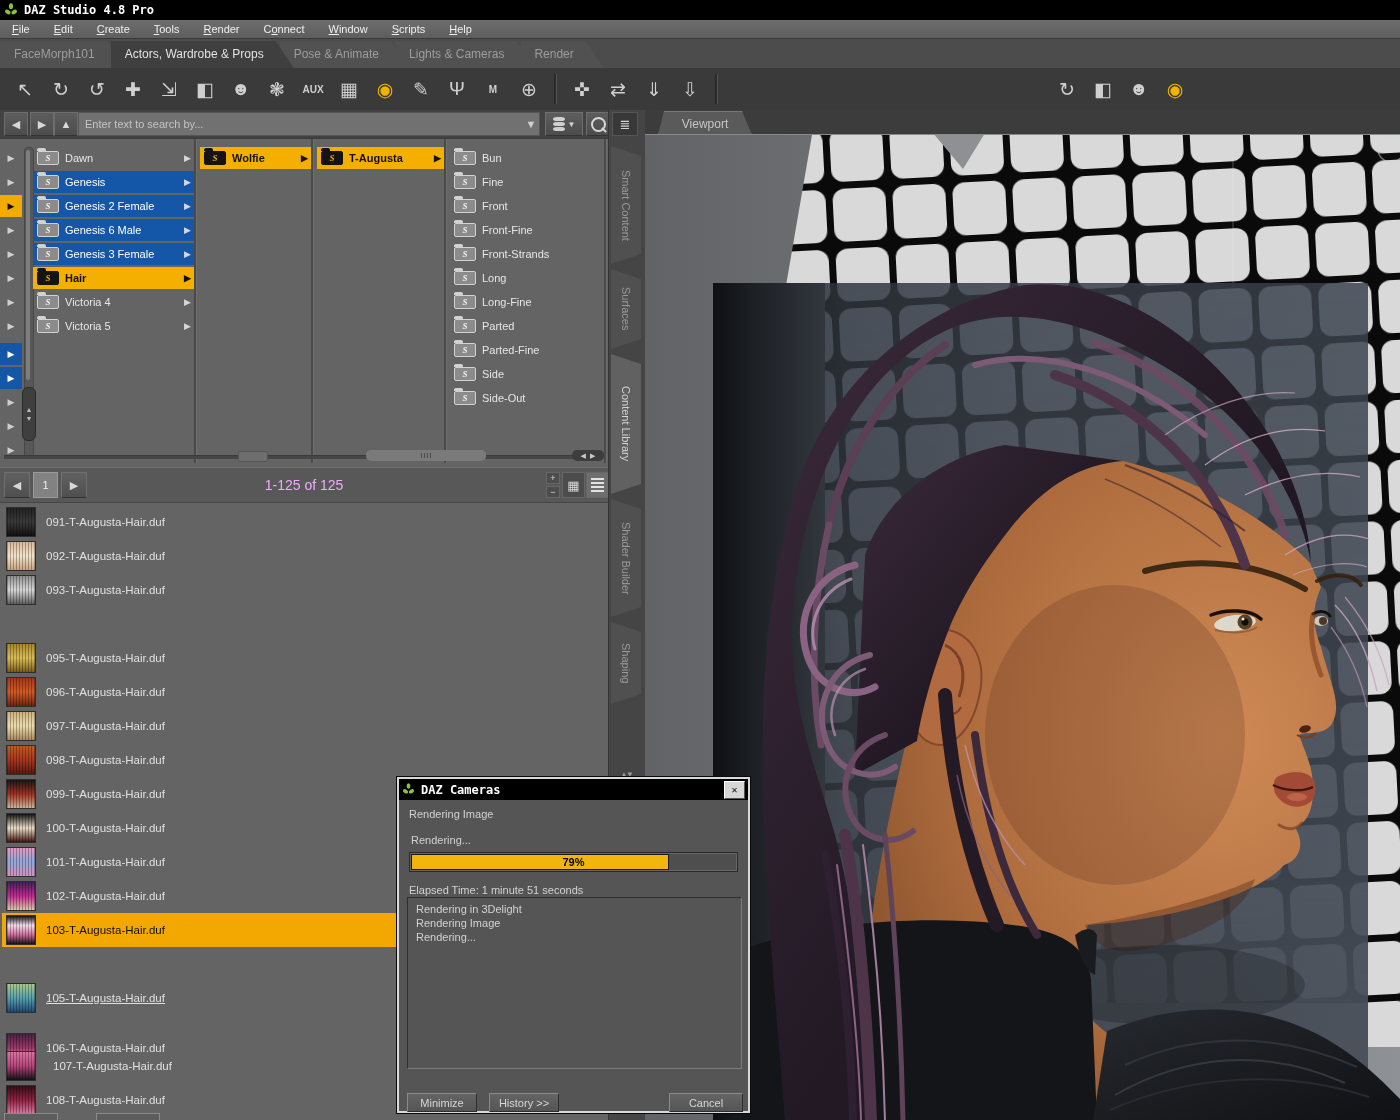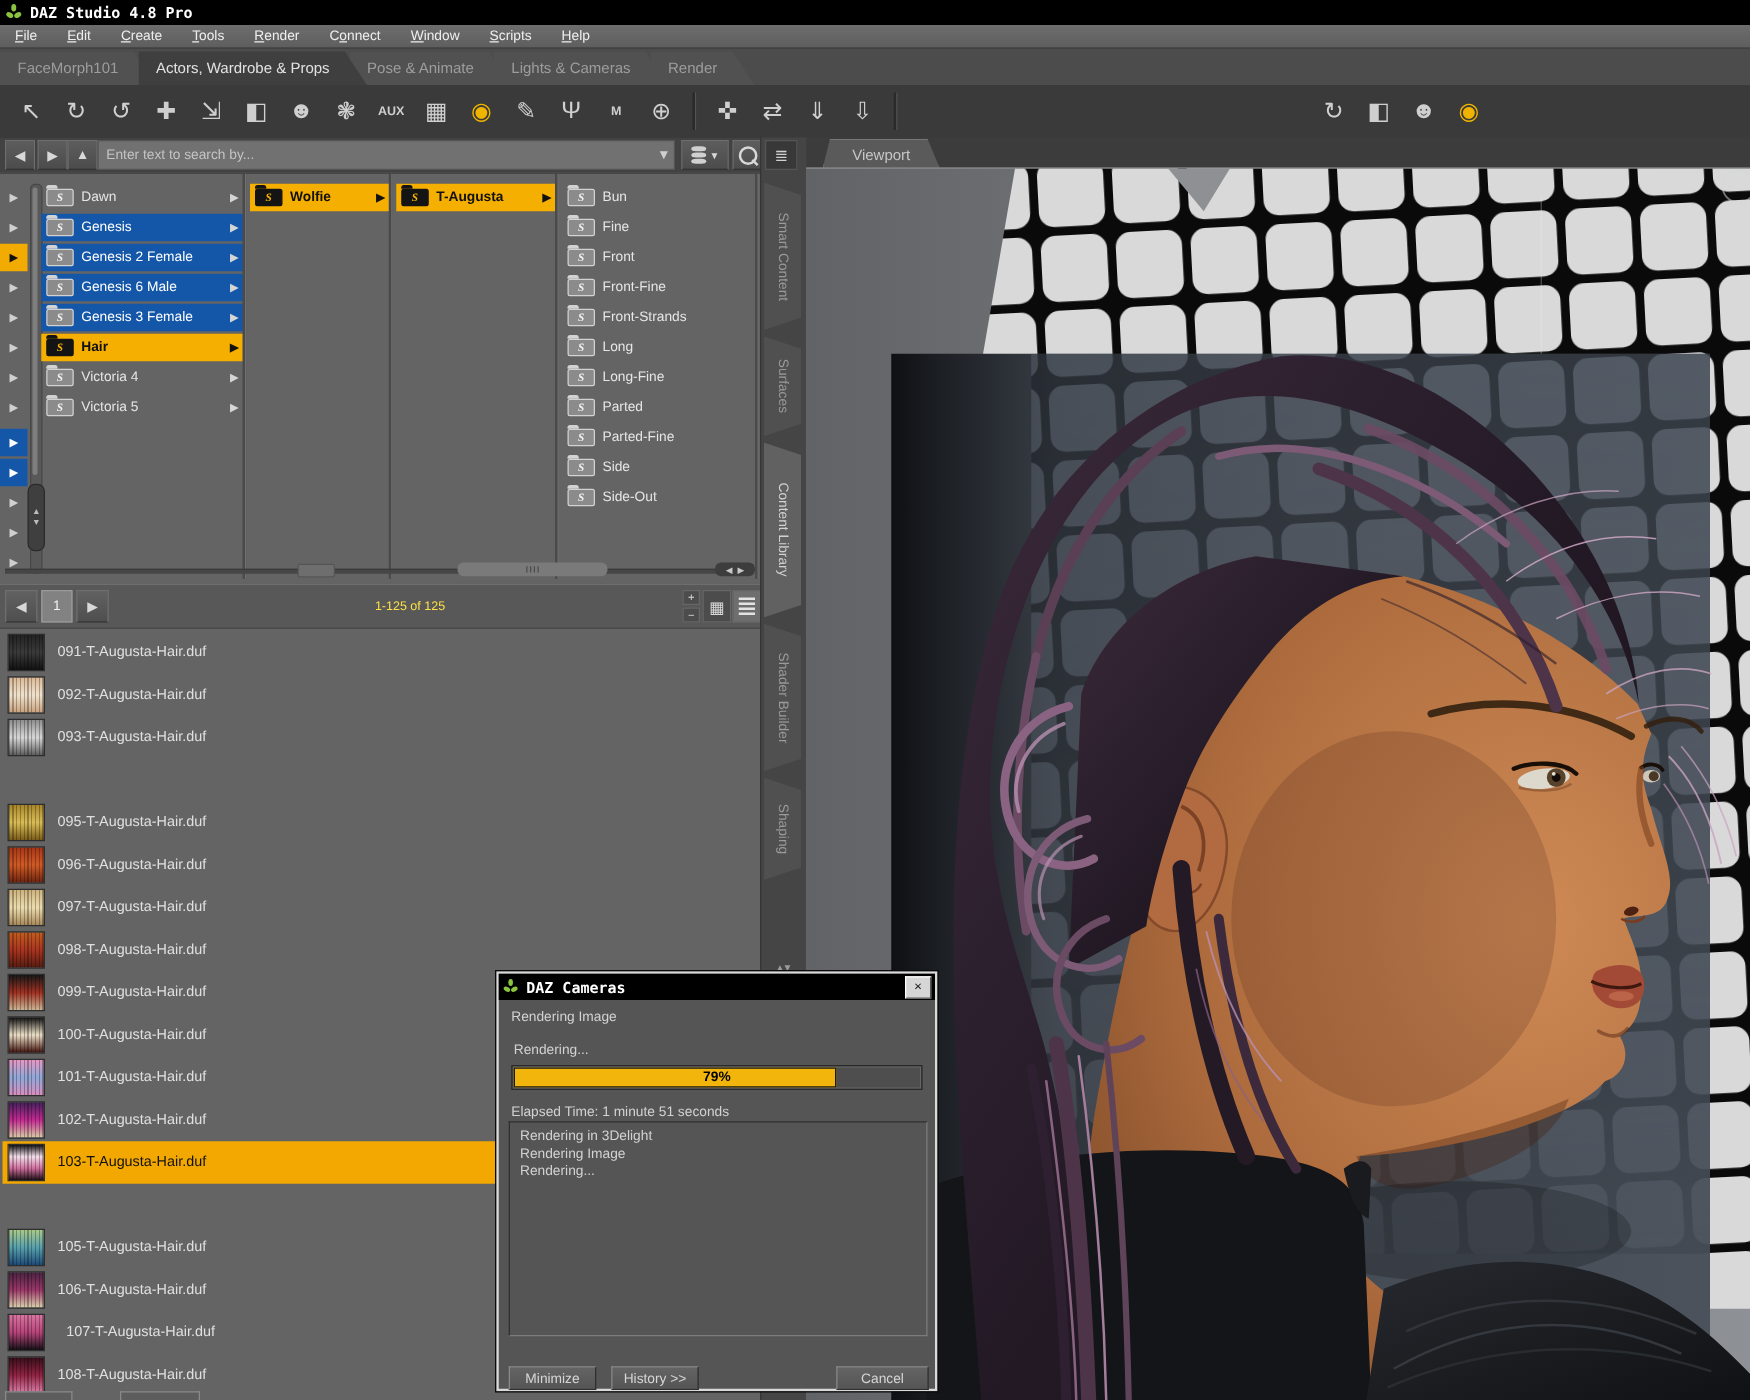--- a/index.html
+++ b/index.html
@@ -80,21 +80,21 @@
     font-size:7px;display:flex;align-items:center;justify-content:center;gap:4px;}
   #splitgrip{position:absolute;left:238px;top:312px;width:28px;height:9px;background:#6e6e6e;border:1px solid #555;border-radius:2px;}
 
   
   #pagebar{position:absolute;left:0;top:328px;width:608px;height:34px;background:#585858;border-top:1px solid #6e6e6e;border-bottom:1px solid #464646;}
   .pgbtn{position:absolute;top:4px;width:26px;height:26px;background:linear-gradient(#616161,#4f4f4f);border:1px solid #6f6f6f;
     border-bottom-color:#333;box-sizing:border-box;color:#d8d8d8;font-size:11px;display:flex;align-items:center;justify-content:center;}
   #pagenum{position:absolute;left:33px;top:4px;width:25px;height:26px;background:#828282;border:1px solid #9a9a9a;box-sizing:border-box;
     color:#f2f2f2;font-size:11px;display:flex;align-items:center;justify-content:center;}
   #pagerange{position:absolute;left:0;width:608px;top:0;height:34px;display:flex;align-items:center;justify-content:center;
-    color:#fde047;font-size:10px;margin-left:24px;}
+    color:#f0abfc;font-size:14px;}
   .zoombtn{position:absolute;width:14px;height:12px;background:#4c4c4c;border:1px solid #666;box-sizing:border-box;color:#ddd;
     font-size:9px;line-height:10px;text-align:center;}
   .viewbtn{position:absolute;top:4px;width:23px;height:26px;background:#4c4c4c;border:1px solid #666;box-sizing:border-box;
     color:#d8d8d8;display:flex;align-items:center;justify-content:center;font-size:13px;}
   .viewbtn.active{background:#6e6e6e;}
   .listglyph{display:flex;flex-direction:column;gap:2px;}
   .listglyph i{width:13px;height:2px;background:#e2e2e2;display:block;}
 
   
   #filelist{position:absolute;left:0;top:362px;width:608px;height:620px;overflow:hidden;}
@@ -435,25 +435,25 @@
           <span>101-T-Augusta-Hair.duf</span>
         </div>
         <div class="frow" style="top: 378px;">
           <div class="thumb" style="background: repeating-linear-gradient(90deg, rgba(0, 0, 0, 0.28) 0px, rgba(0, 0, 0, 0.28) 1px, rgba(255, 255, 255, 0) 1px, rgba(255, 255, 255, 0) 3px), linear-gradient(rgb(69, 32, 92), rgb(194, 42, 146), rgb(217, 201, 166));"></div>
           <span>102-T-Augusta-Hair.duf</span>
         </div>
         <div class="frow sel" style="top: 412px;">
           <div class="thumb" style="background: repeating-linear-gradient(90deg, rgba(0, 0, 0, 0.28) 0px, rgba(0, 0, 0, 0.28) 1px, rgba(255, 255, 255, 0) 1px, rgba(255, 255, 255, 0) 3px), linear-gradient(rgb(20, 20, 20), rgb(242, 221, 233), rgb(207, 109, 157), rgb(28, 16, 22));"></div>
           <span>103-T-Augusta-Hair.duf</span>
         </div>
-        <div class="frow" style="top: 480px;">
+        <div class="frow" style="top: 480px; text-decoration: underline;">
           <div class="thumb" style="background: repeating-linear-gradient(90deg, rgba(0, 0, 0, 0.28) 0px, rgba(0, 0, 0, 0.28) 1px, rgba(255, 255, 255, 0) 1px, rgba(255, 255, 255, 0) 3px), linear-gradient(rgb(169, 201, 138), rgb(87, 160, 173), rgb(29, 74, 120));"></div>
           <span>105-T-Augusta-Hair.duf</span>
         </div>
-        <div class="frow" style="top: 514px;">
+        <div class="frow" style="top: 530px;">
           <div class="thumb" style="background: repeating-linear-gradient(90deg, rgba(0, 0, 0, 0.28) 0px, rgba(0, 0, 0, 0.28) 1px, rgba(255, 255, 255, 0) 1px, rgba(255, 255, 255, 0) 3px), linear-gradient(rgb(74, 35, 66), rgb(155, 55, 104), rgb(217, 207, 173));"></div>
           <span>106-T-Augusta-Hair.duf</span>
         </div>
         <div class="frow" style="top: 548px; gap: 17px;">
           <div class="thumb" style="background: repeating-linear-gradient(90deg, rgba(0, 0, 0, 0.28) 0px, rgba(0, 0, 0, 0.28) 1px, rgba(255, 255, 255, 0) 1px, rgba(255, 255, 255, 0) 3px), linear-gradient(rgb(217, 116, 160), rgb(182, 68, 122), rgb(20, 16, 22));"></div>
           <span>107-T-Augusta-Hair.duf</span>
         </div>
         <div class="frow" style="top: 582px;">
           <div class="thumb" style="background: repeating-linear-gradient(90deg, rgba(0, 0, 0, 0.28) 0px, rgba(0, 0, 0, 0.28) 1px, rgba(255, 255, 255, 0) 1px, rgba(255, 255, 255, 0) 3px), linear-gradient(rgb(56, 15, 26), rgb(143, 34, 66), rgb(217, 123, 162));"></div>
           <span>108-T-Augusta-Hair.duf</span>

